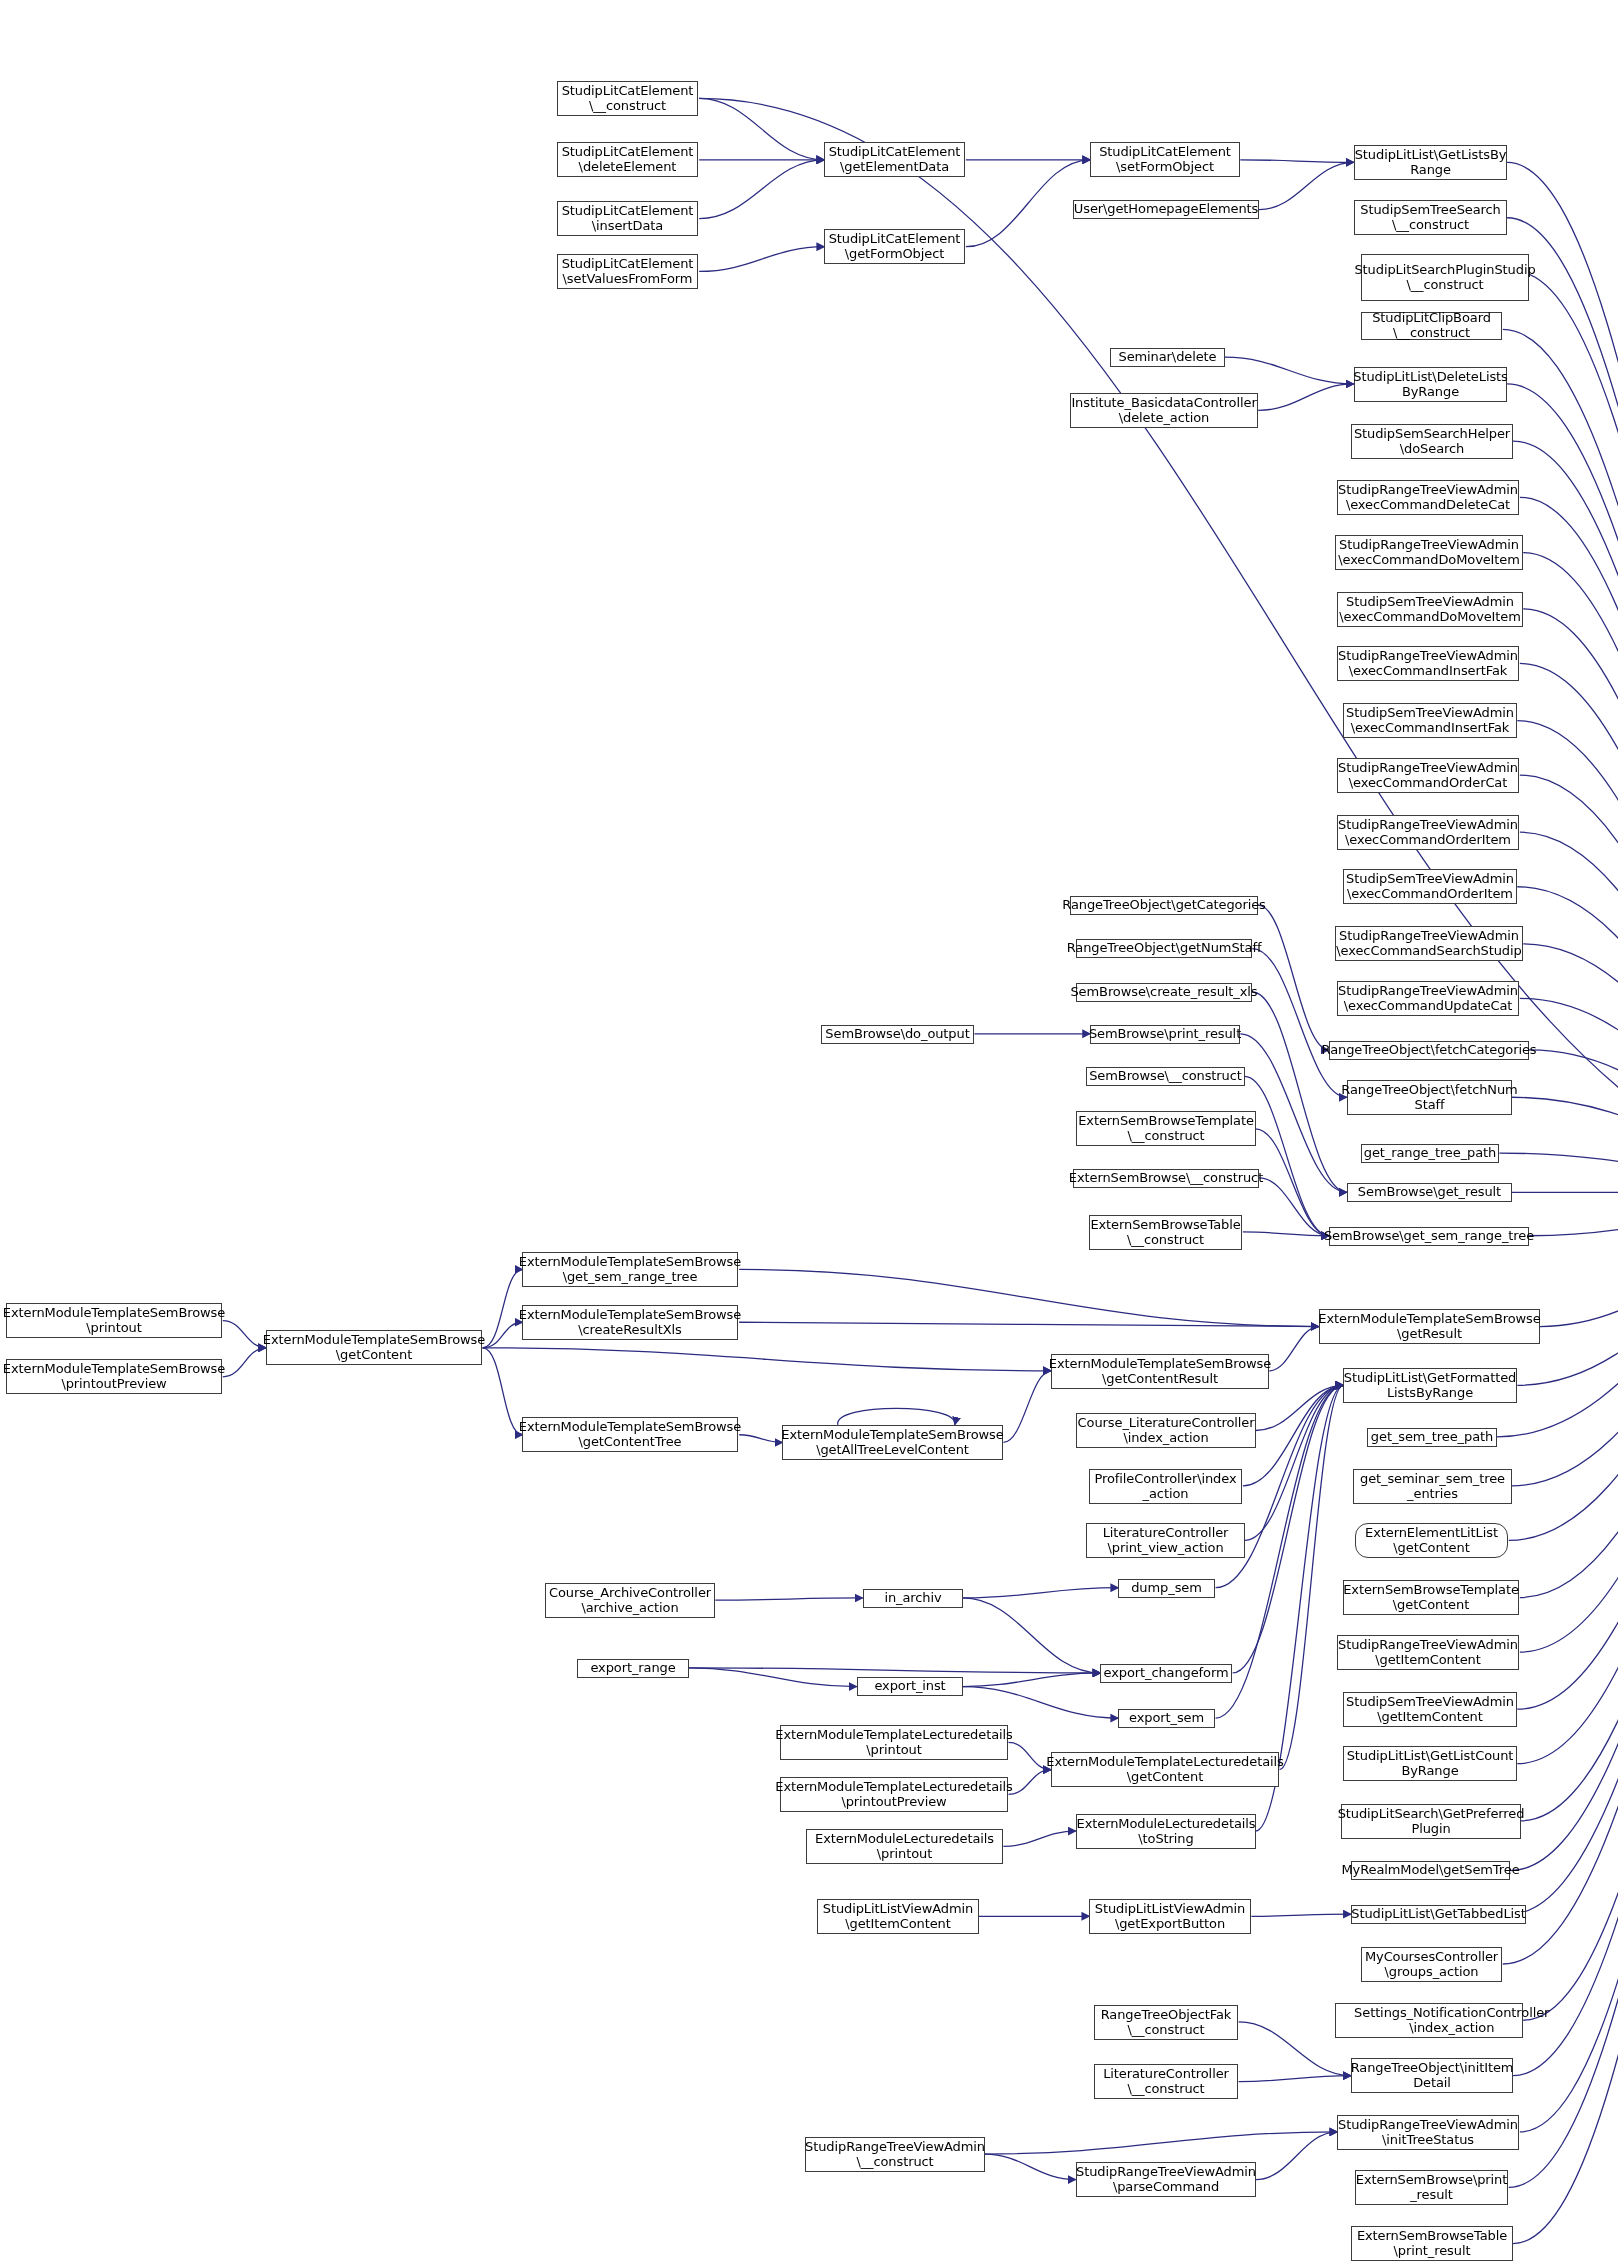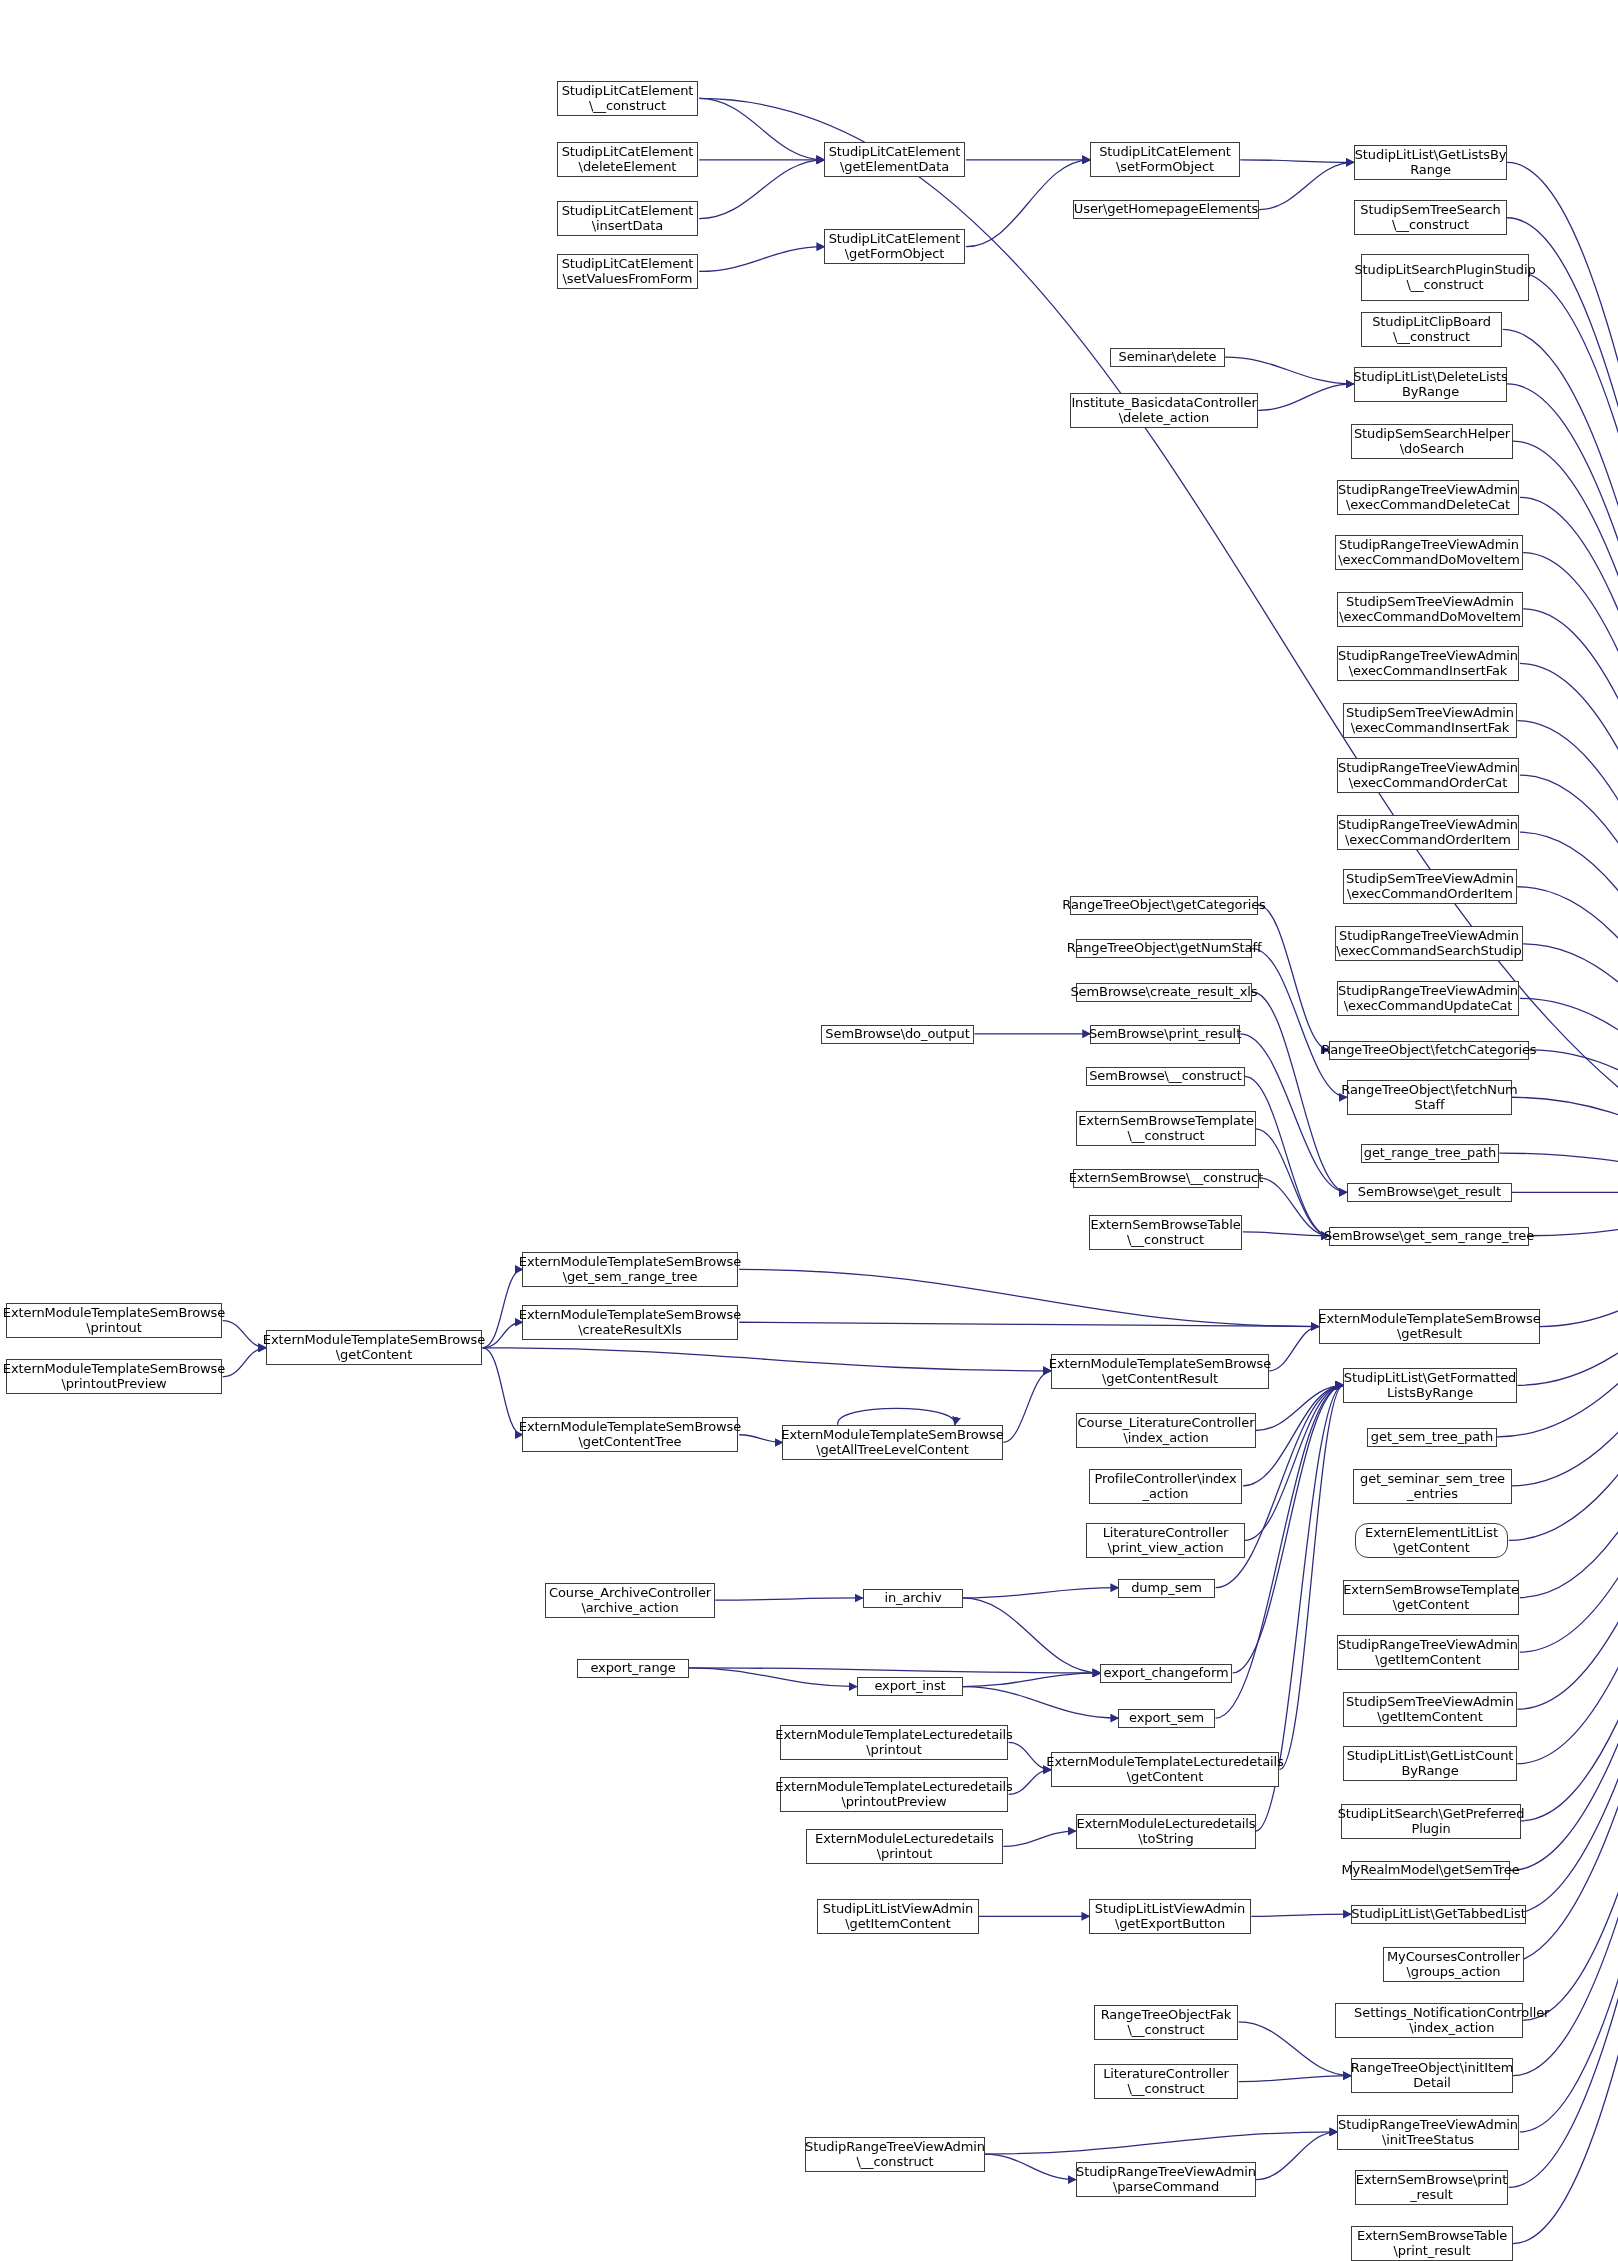--- a/index.html
+++ b/index.html
@@ -165,21 +165,21 @@
 \getFormObject</div>
       <div class="node" style="left: 1090px; top: 142px; width: 150px; height: 35px;">StudipLitCatElement
 \setFormObject</div>
       <div class="node" style="left: 1073px; top: 200px; width: 186px; height: 19px; text-align: right;">User\getHomepageElements</div>
       <div class="node" style="left: 1354px; top: 145px; width: 153px; height: 35px;">StudipLitList\GetListsBy
 Range</div>
       <div class="node" style="left: 1354px; top: 200px; width: 153px; height: 35px;">StudipSemTreeSearch
 \__construct</div>
       <div class="node" style="left: 1361px; top: 254px; width: 168px; height: 47px;">StudipLitSearchPluginStudip
 \__construct</div>
-      <div class="node" style="left: 1361px; top: 312px; width: 141px; height: 35px;">StudipLitClipBoard
+      <div class="node" style="left: 1361px; top: 312px; width: 141px; height: 28px;">StudipLitClipBoard
 \__construct</div>
       <div class="node" style="left: 1110px; top: 348px; width: 115px; height: 19px;">Seminar\delete</div>
       <div class="node" style="left: 1070px; top: 393px; width: 188px; height: 35px;">Institute_BasicdataController
 \delete_action</div>
       <div class="node" style="left: 1354px; top: 367px; width: 153px; height: 35px;">StudipLitList\DeleteLists
 ByRange</div>
       <div class="node" style="left: 1351px; top: 424px; width: 162px; height: 35px;">StudipSemSearchHelper
 \doSearch</div>
       <div class="node" style="left: 1337px; top: 480px; width: 182px; height: 35px;">StudipRangeTreeViewAdmin
 \execCommandDeleteCat</div>
@@ -254,21 +254,21 @@
       <div class="node" style="left: 1337px; top: 1635px; width: 182px; height: 35px;">StudipRangeTreeViewAdmin
 \getItemContent</div>
       <div class="node" style="left: 1343px; top: 1692px; width: 174px; height: 35px;">StudipSemTreeViewAdmin
 \getItemContent</div>
       <div class="node" style="left: 1343px; top: 1746px; width: 174px; height: 35px;">StudipLitList\GetListCount
 ByRange</div>
       <div class="node" style="left: 1341px; top: 1804px; width: 180px; height: 35px;">StudipLitSearch\GetPreferred
 Plugin</div>
       <div class="node" style="left: 1351px; top: 1861px; width: 159px; height: 19px;">MyRealmModel\getSemTree</div>
       <div class="node" style="left: 1351px; top: 1905px; width: 175px; height: 19px;">StudipLitList\GetTabbedList</div>
-      <div class="node" style="left: 1361px; top: 1947px; width: 141px; height: 35px; margin-left: 22px;">MyCoursesController
+      <div class="node" style="left: 1361px; top: 1947px; width: 141px; height: 35px;">MyCoursesController
 \groups_action</div>
       <div class="node" style="left: 1335px; top: 2003px; width: 188px; height: 35px; padding-left: 48px;">Settings_NotificationController
 \index_action</div>
       <div class="node" style="left: 1351px; top: 2058px; width: 162px; height: 35px;">RangeTreeObject\initItem
 Detail</div>
       <div class="node" style="left: 1337px; top: 2115px; width: 182px; height: 35px;">StudipRangeTreeViewAdmin
 \initTreeStatus</div>
       <div class="node" style="left: 1355px; top: 2170px; width: 153px; height: 35px;">ExternSemBrowse\print
 _result</div>
       <div class="node" style="left: 1351px; top: 2226px; width: 162px; height: 35px;">ExternSemBrowseTable

